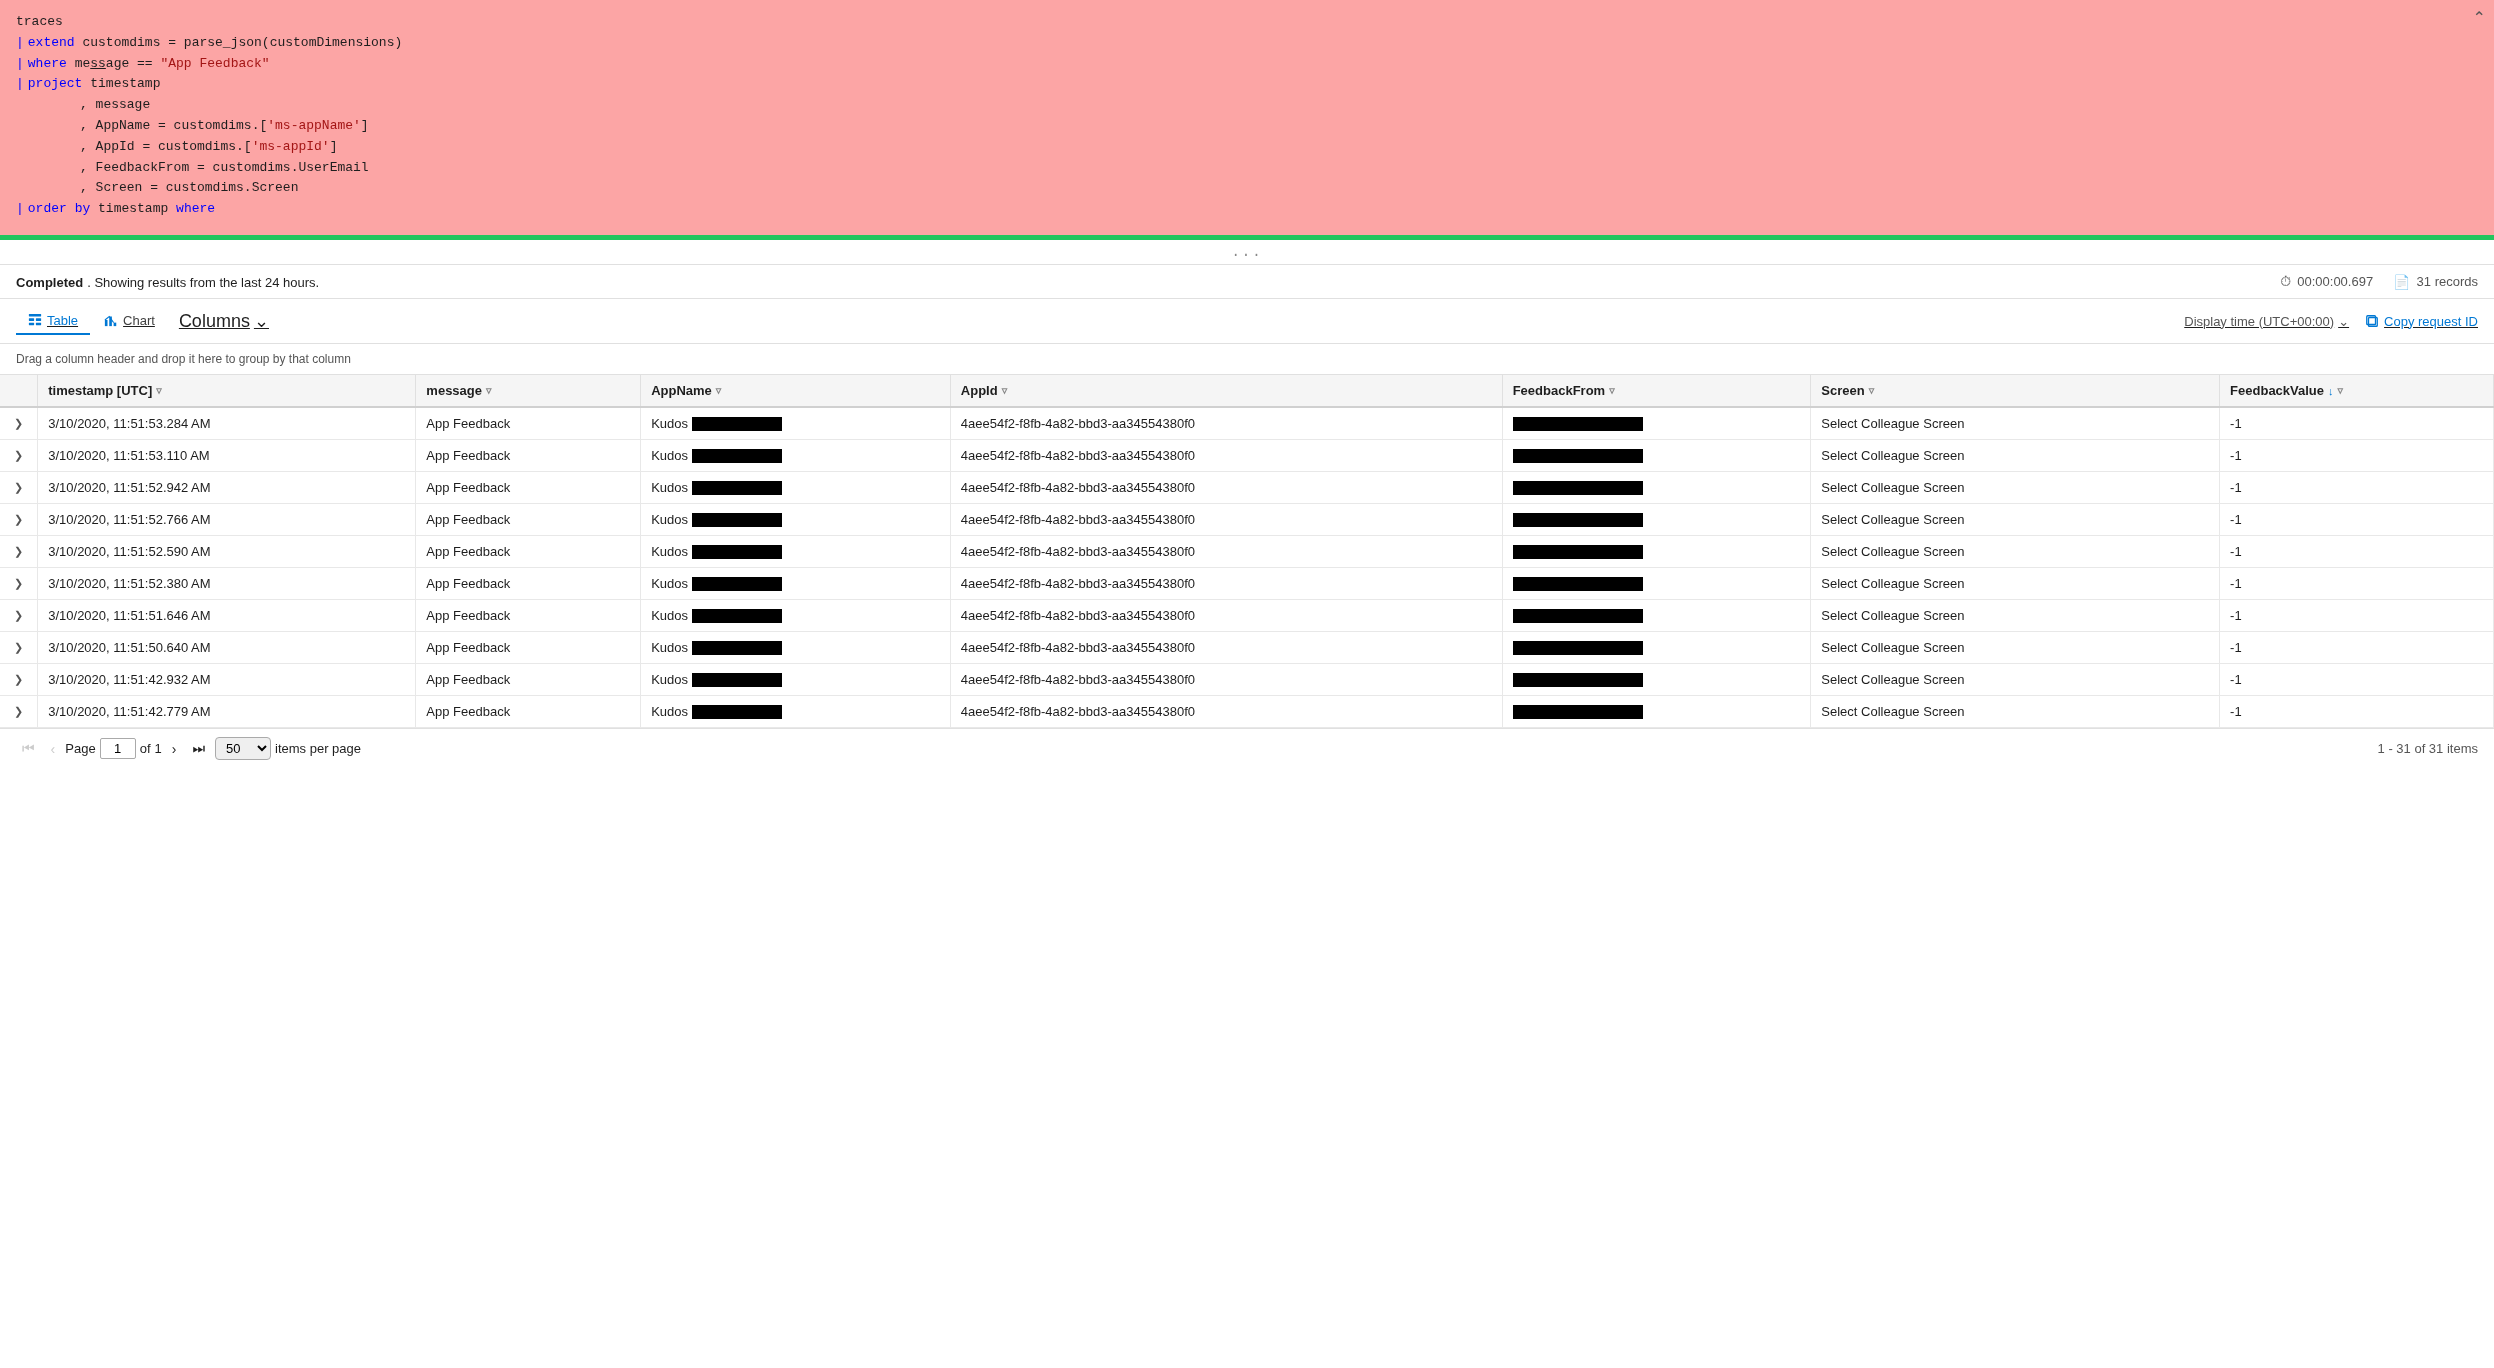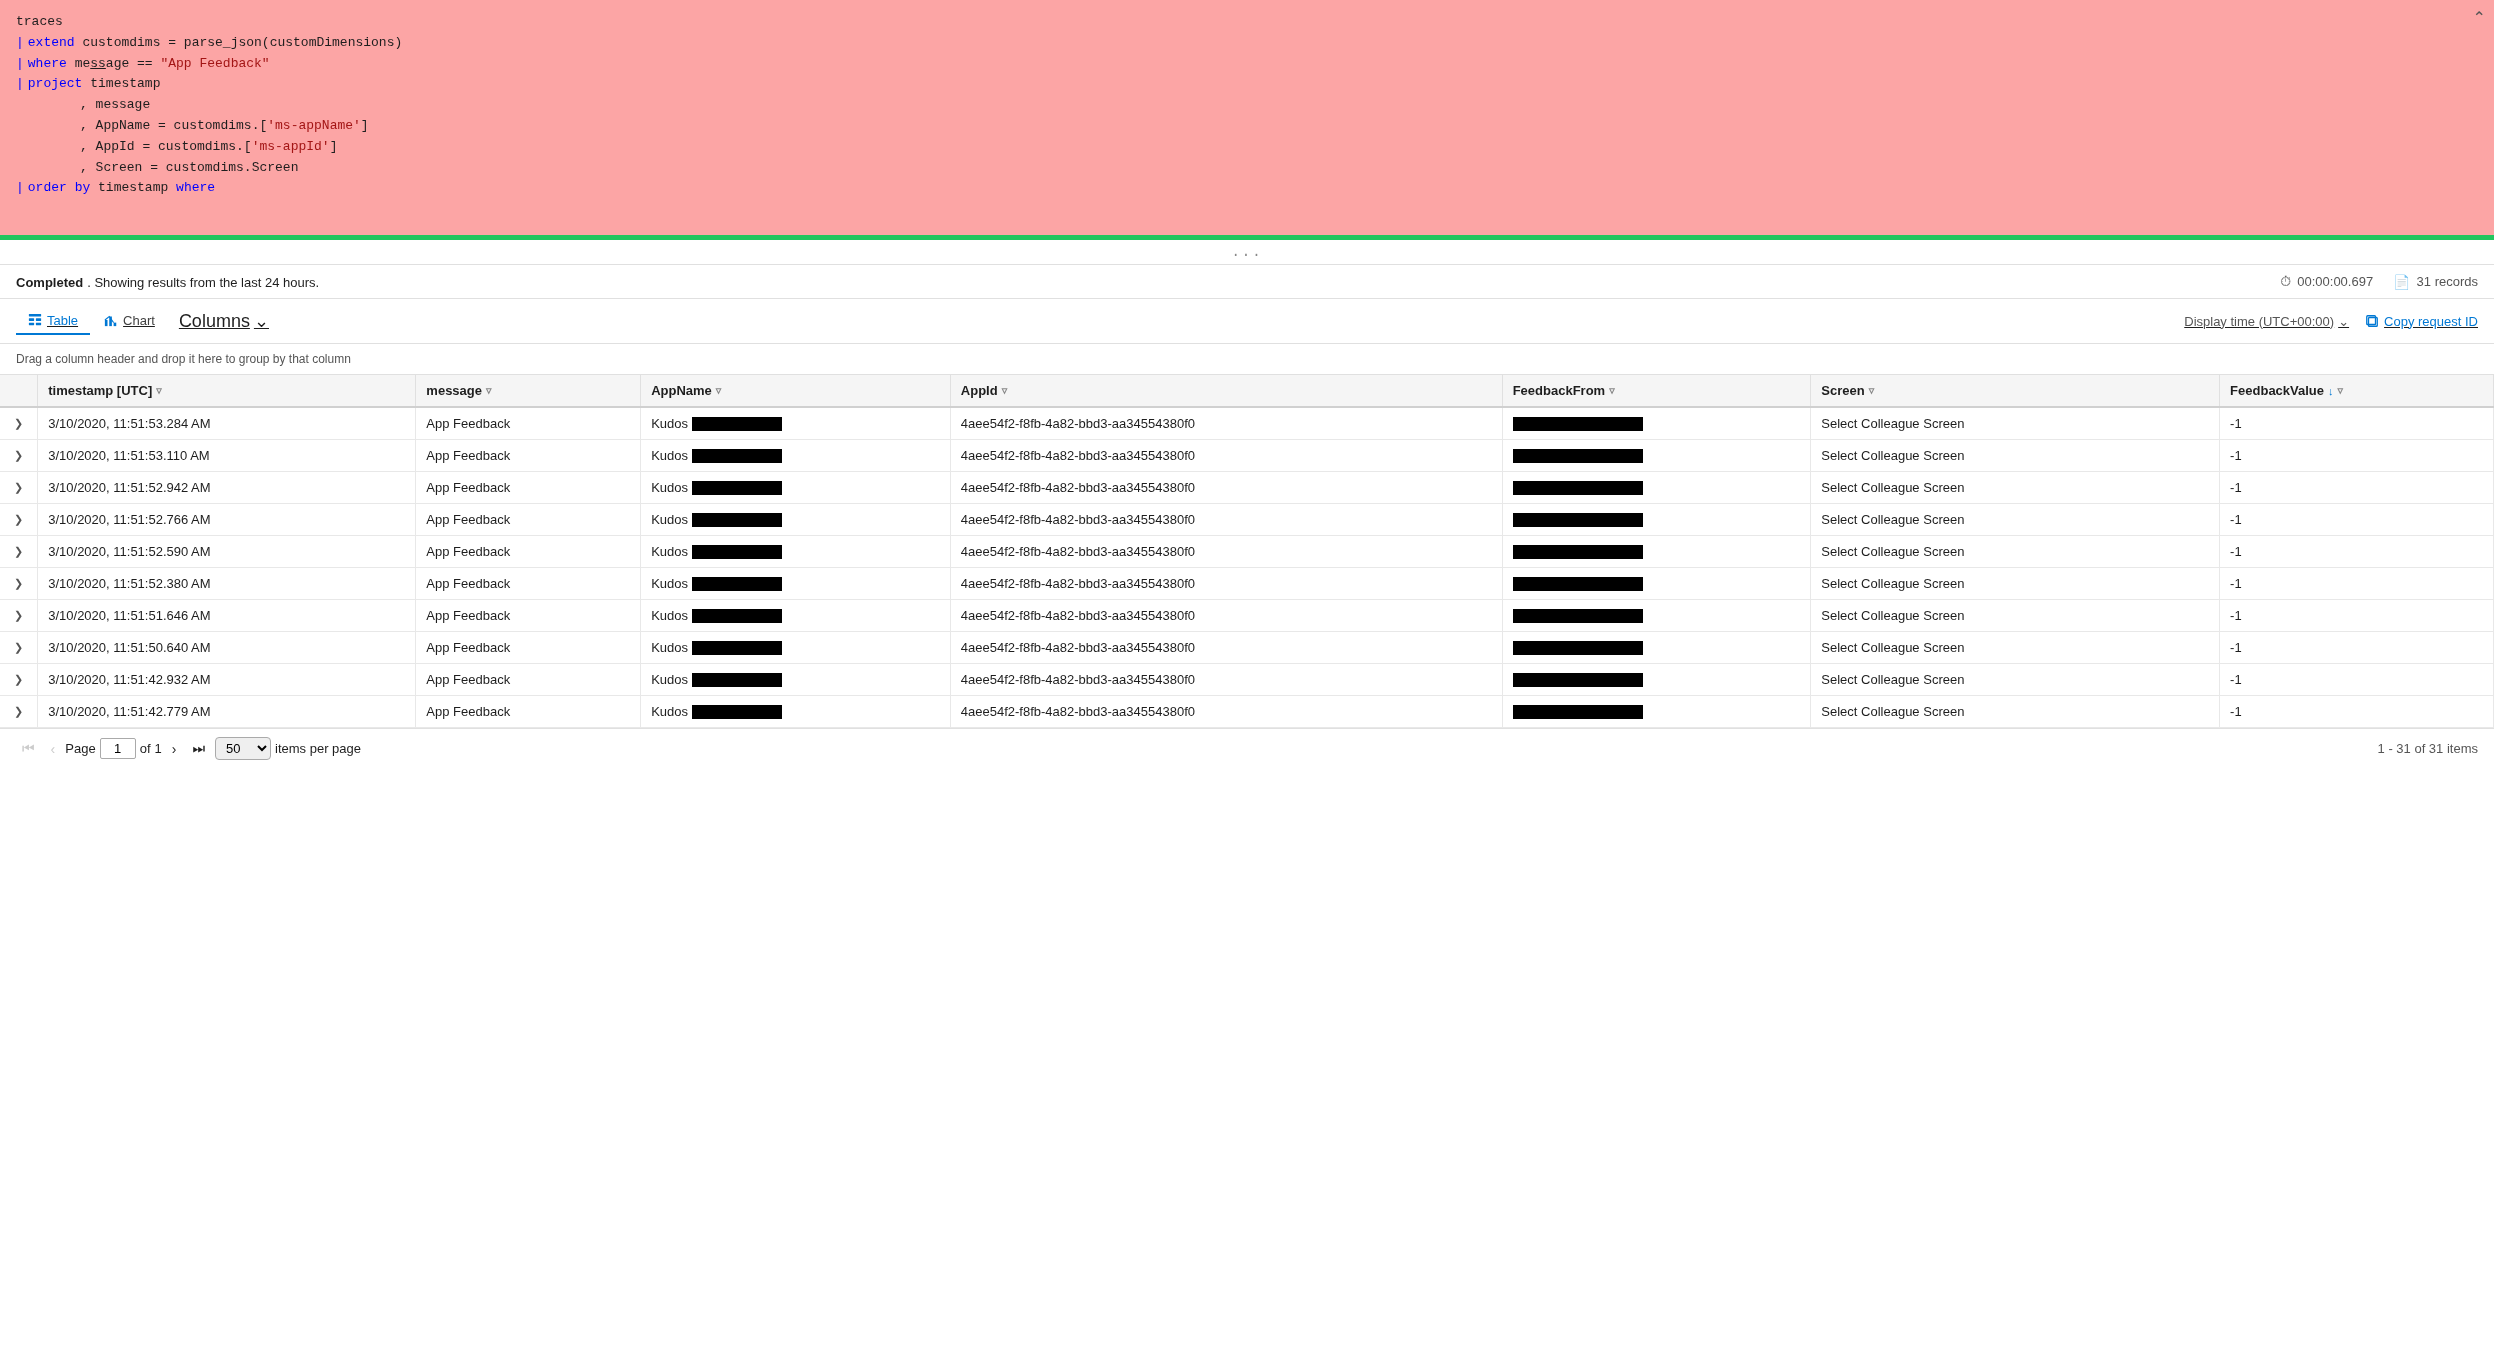--- a/index.html
+++ b/index.html
@@ -171,20 +171,23 @@
     <span class="kw-normal">&nbsp;timestamp</span>
   </div>
   <div class="code-line indent2">
     <span class="kw-normal">, message</span>
   </div>
   <div class="code-line indent2">
     <span class="kw-normal">, AppName = customdims.[</span><span class="kw-red">'ms-appName'</span><span class="kw-normal">]</span>
   </div>
   <div class="code-line indent2">
     <span class="kw-normal">, AppId = customdims.[</span><span class="kw-red">'ms-appId'</span><span class="kw-normal">]</span>
+  </div>
+  <div class="code-line indent2">
+    <span class="kw-normal">, FeedbackFrom = customdims.UserEmail</span>
   </div>
   <div class="code-line indent2">
     <span class="kw-normal">, Screen = customdims.Screen</span>
   </div>
   <div class="code-line">
     <span class="pipe">|</span>
     <span class="kw-blue">order</span>
     <span class="kw-normal">&nbsp;</span>
     <span class="kw-blue">by</span>
     <span class="kw-normal">&nbsp;timestamp </span>

